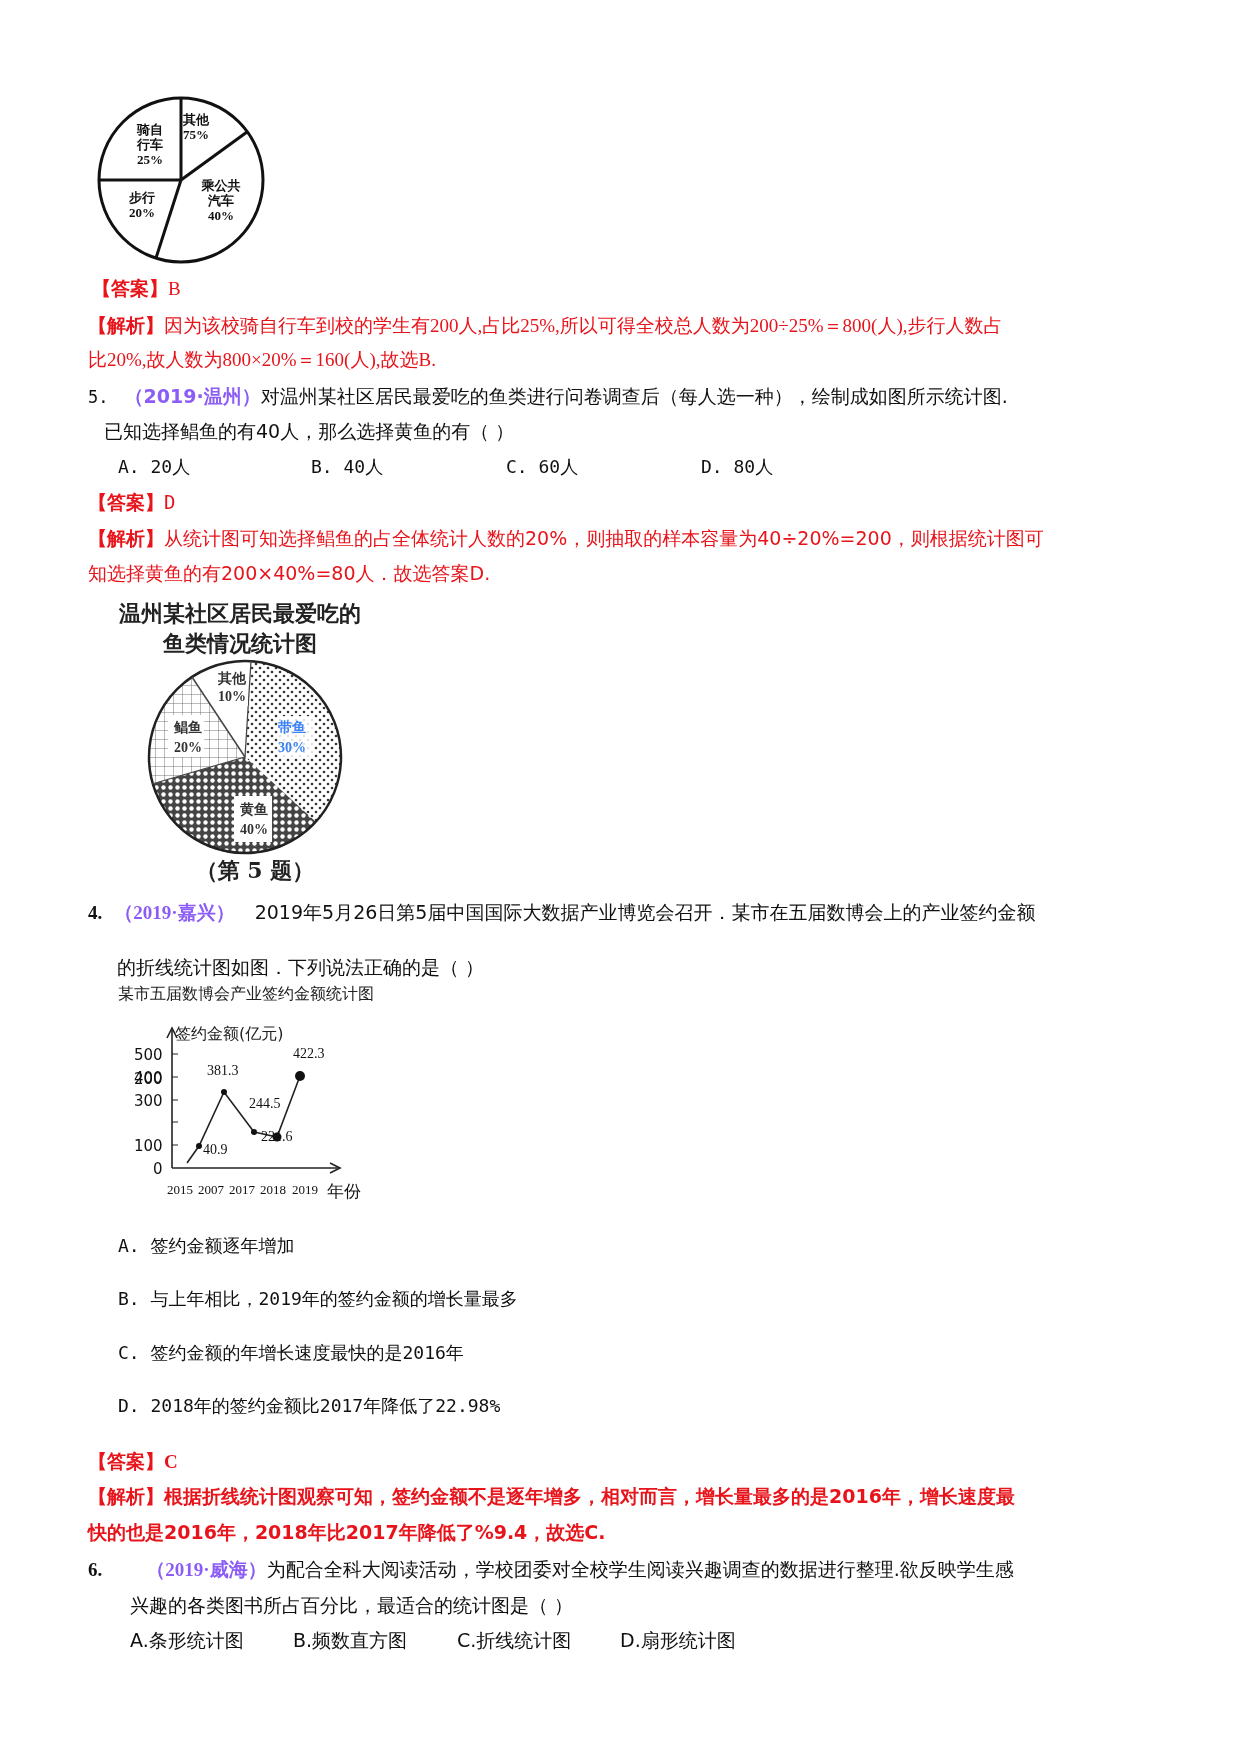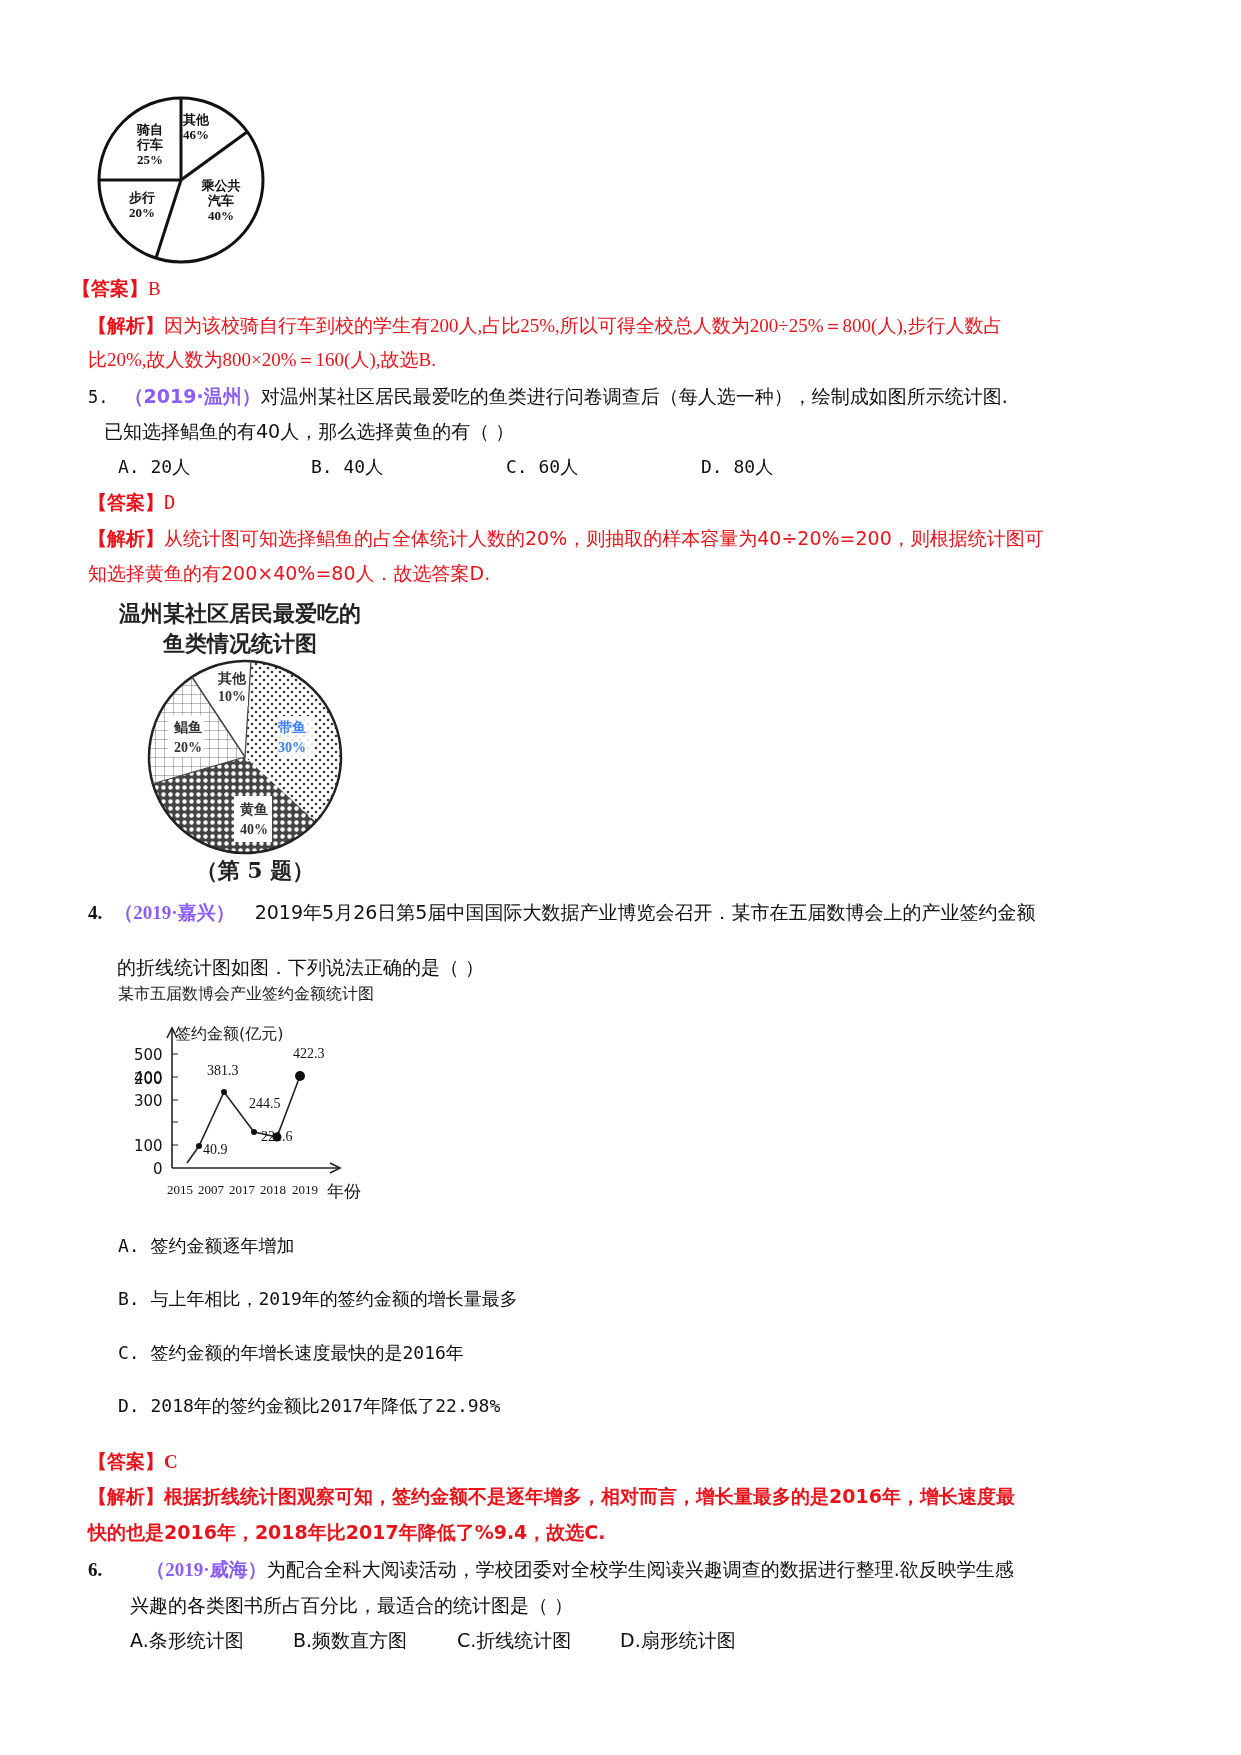--- a/index.html
+++ b/index.html
@@ -26,33 +26,33 @@
     <line x1="86" y1="86" x2="61" y2="164" stroke="#111" stroke-width="3"></line>
   </svg>
 </div>
 <div class="abs serif bold" style="left:130px;top:122px;width:40px;font-size:13px;line-height:15px;text-align:center;">
   <div>骑自</div>
   <div>行车</div>
   <div>25%</div>
 </div>
 <div class="abs serif bold" style="left:183px;top:112px;width:40px;font-size:13px;line-height:15px;">
   <div>其他</div>
-  <div>46%</div>
+  <div>75%</div>
 </div>
 <div class="abs serif bold" style="left:196px;top:178px;width:50px;font-size:13px;line-height:15px;text-align:center;">
   <div>乘公共</div>
   <div>汽车</div>
   <div>40%</div>
 </div>
 <div class="abs serif bold" style="left:122px;top:190px;width:40px;font-size:13px;line-height:15px;text-align:center;">
   <div>步行</div>
   <div>20%</div>
 </div>
 
-<div class="line" style="left:72px;top:276px;">
+<div class="line" style="left:92px;top:276px;">
   <span class="redb">【答案】</span><span class="red serif">B</span>
 </div>
 <div class="line red serif" style="left:88px;top:313px;font-size:19px;">
   <span class="redb" style="font-family:'DejaVu Sans',sans-serif;">【解析】</span><span>因为该校骑自行车到校的学生有200人,占比25%,所以可得全校总人数为200÷25%＝800(人),步行人数占</span>
 </div>
 <div class="line red serif" style="left:88px;top:348px;font-size:19px;">比20%,故人数为800×20%＝160(人),故选B.</div>
 
 <div class="line" style="left:88px;top:384px;">
   <span class="mono" style="font-size:17px;">5.</span>
   <span class="purple bold" style="margin-left:10px;">（2019·温州）</span><span>对温州某社区居民最爱吃的鱼类进行问卷调查后（每人选一种），绘制成如图所示统计图.</span>

